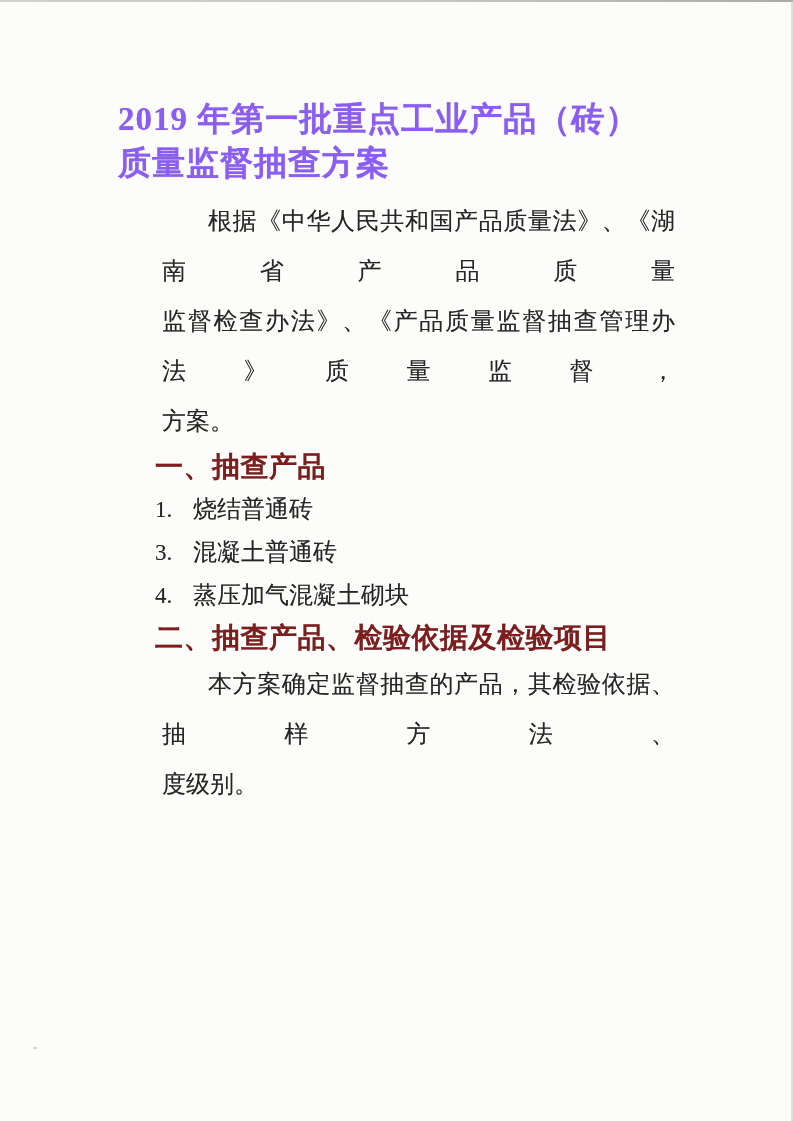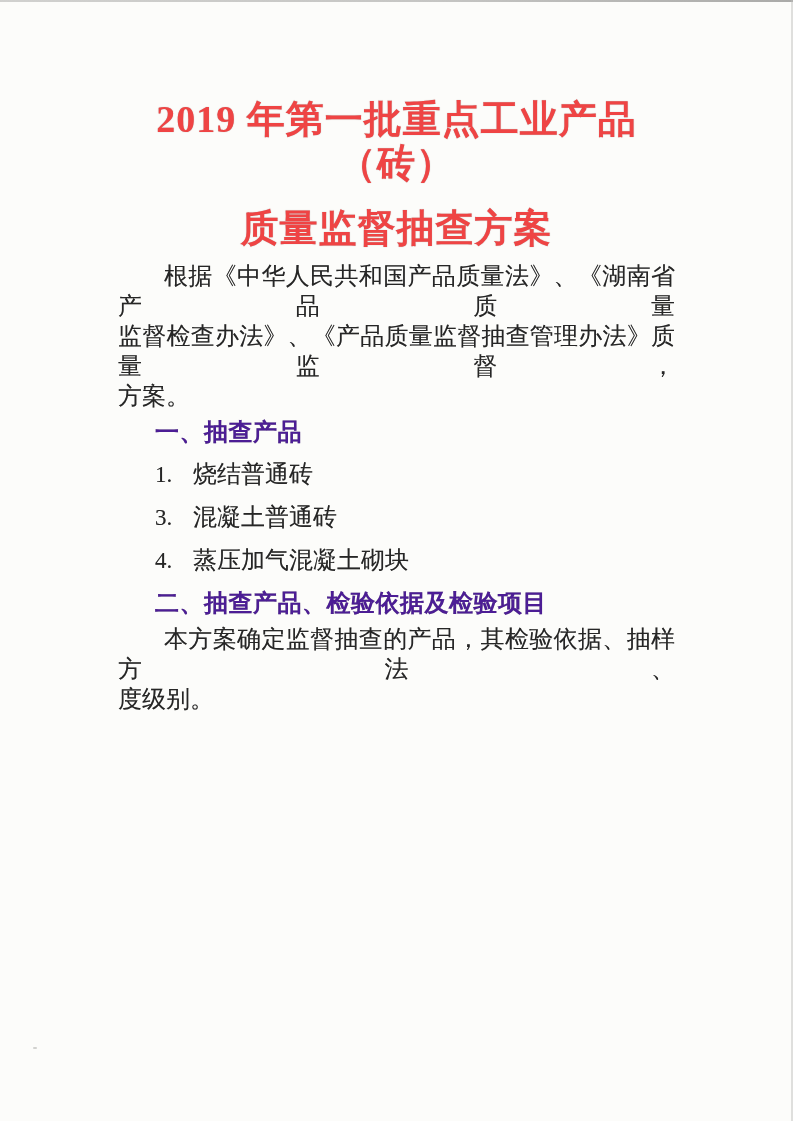--- a/index.html
+++ b/index.html
@@ -32,52 +32,52 @@
   }
 
   .content {
     position: absolute;
     left: 118px;
     top: 0;
     width: 557px;
   }
 
   .title {
-    text-align: center;
     font-weight: bold;
-    font-size: 38px;
+    font-size: 33px;
     line-height: 44px;
     letter-spacing: 1px;
-    color: #ef4444;
+    color: #8b5cf6;
     text-shadow: 0 0 1px rgba(30,30,30,.35);
   }
   .title-1 { margin-top: 97px; }
-  .title-2 { margin-top: 21px; }
+  .title-2 { }
 
   .body-text {
     margin-top: 11px;
     font-size: 24px;
   }
 
   .line {
-    line-height: 30px;
+    line-height: 50px;
     text-align: justify;
     text-justify: inter-ideograph;
     text-shadow: 0 0 0.5px rgba(40,40,40,.4);
+    margin-left: 44px;
   }
   .line.fill { text-align-last: justify; }
   .line.indent { text-indent: 46px; }
 
   .heading {
     font-family: "Liberation Sans", sans-serif;
     font-weight: bold;
-    font-size: 24px;
+    font-size: 28px;
     line-height: 42px;
     padding-left: 37px;
-    color: #4c1d95;
+    color: #7f1d1d;
     letter-spacing: .5px;
     text-shadow: 0 0 0.5px rgba(20,20,20,.4);
   }
 
   .item {
     line-height: 42px;
     padding-left: 37px;
     font-size: 24px;
     text-shadow: 0 0 0.5px rgba(40,40,40,.4);
   }

